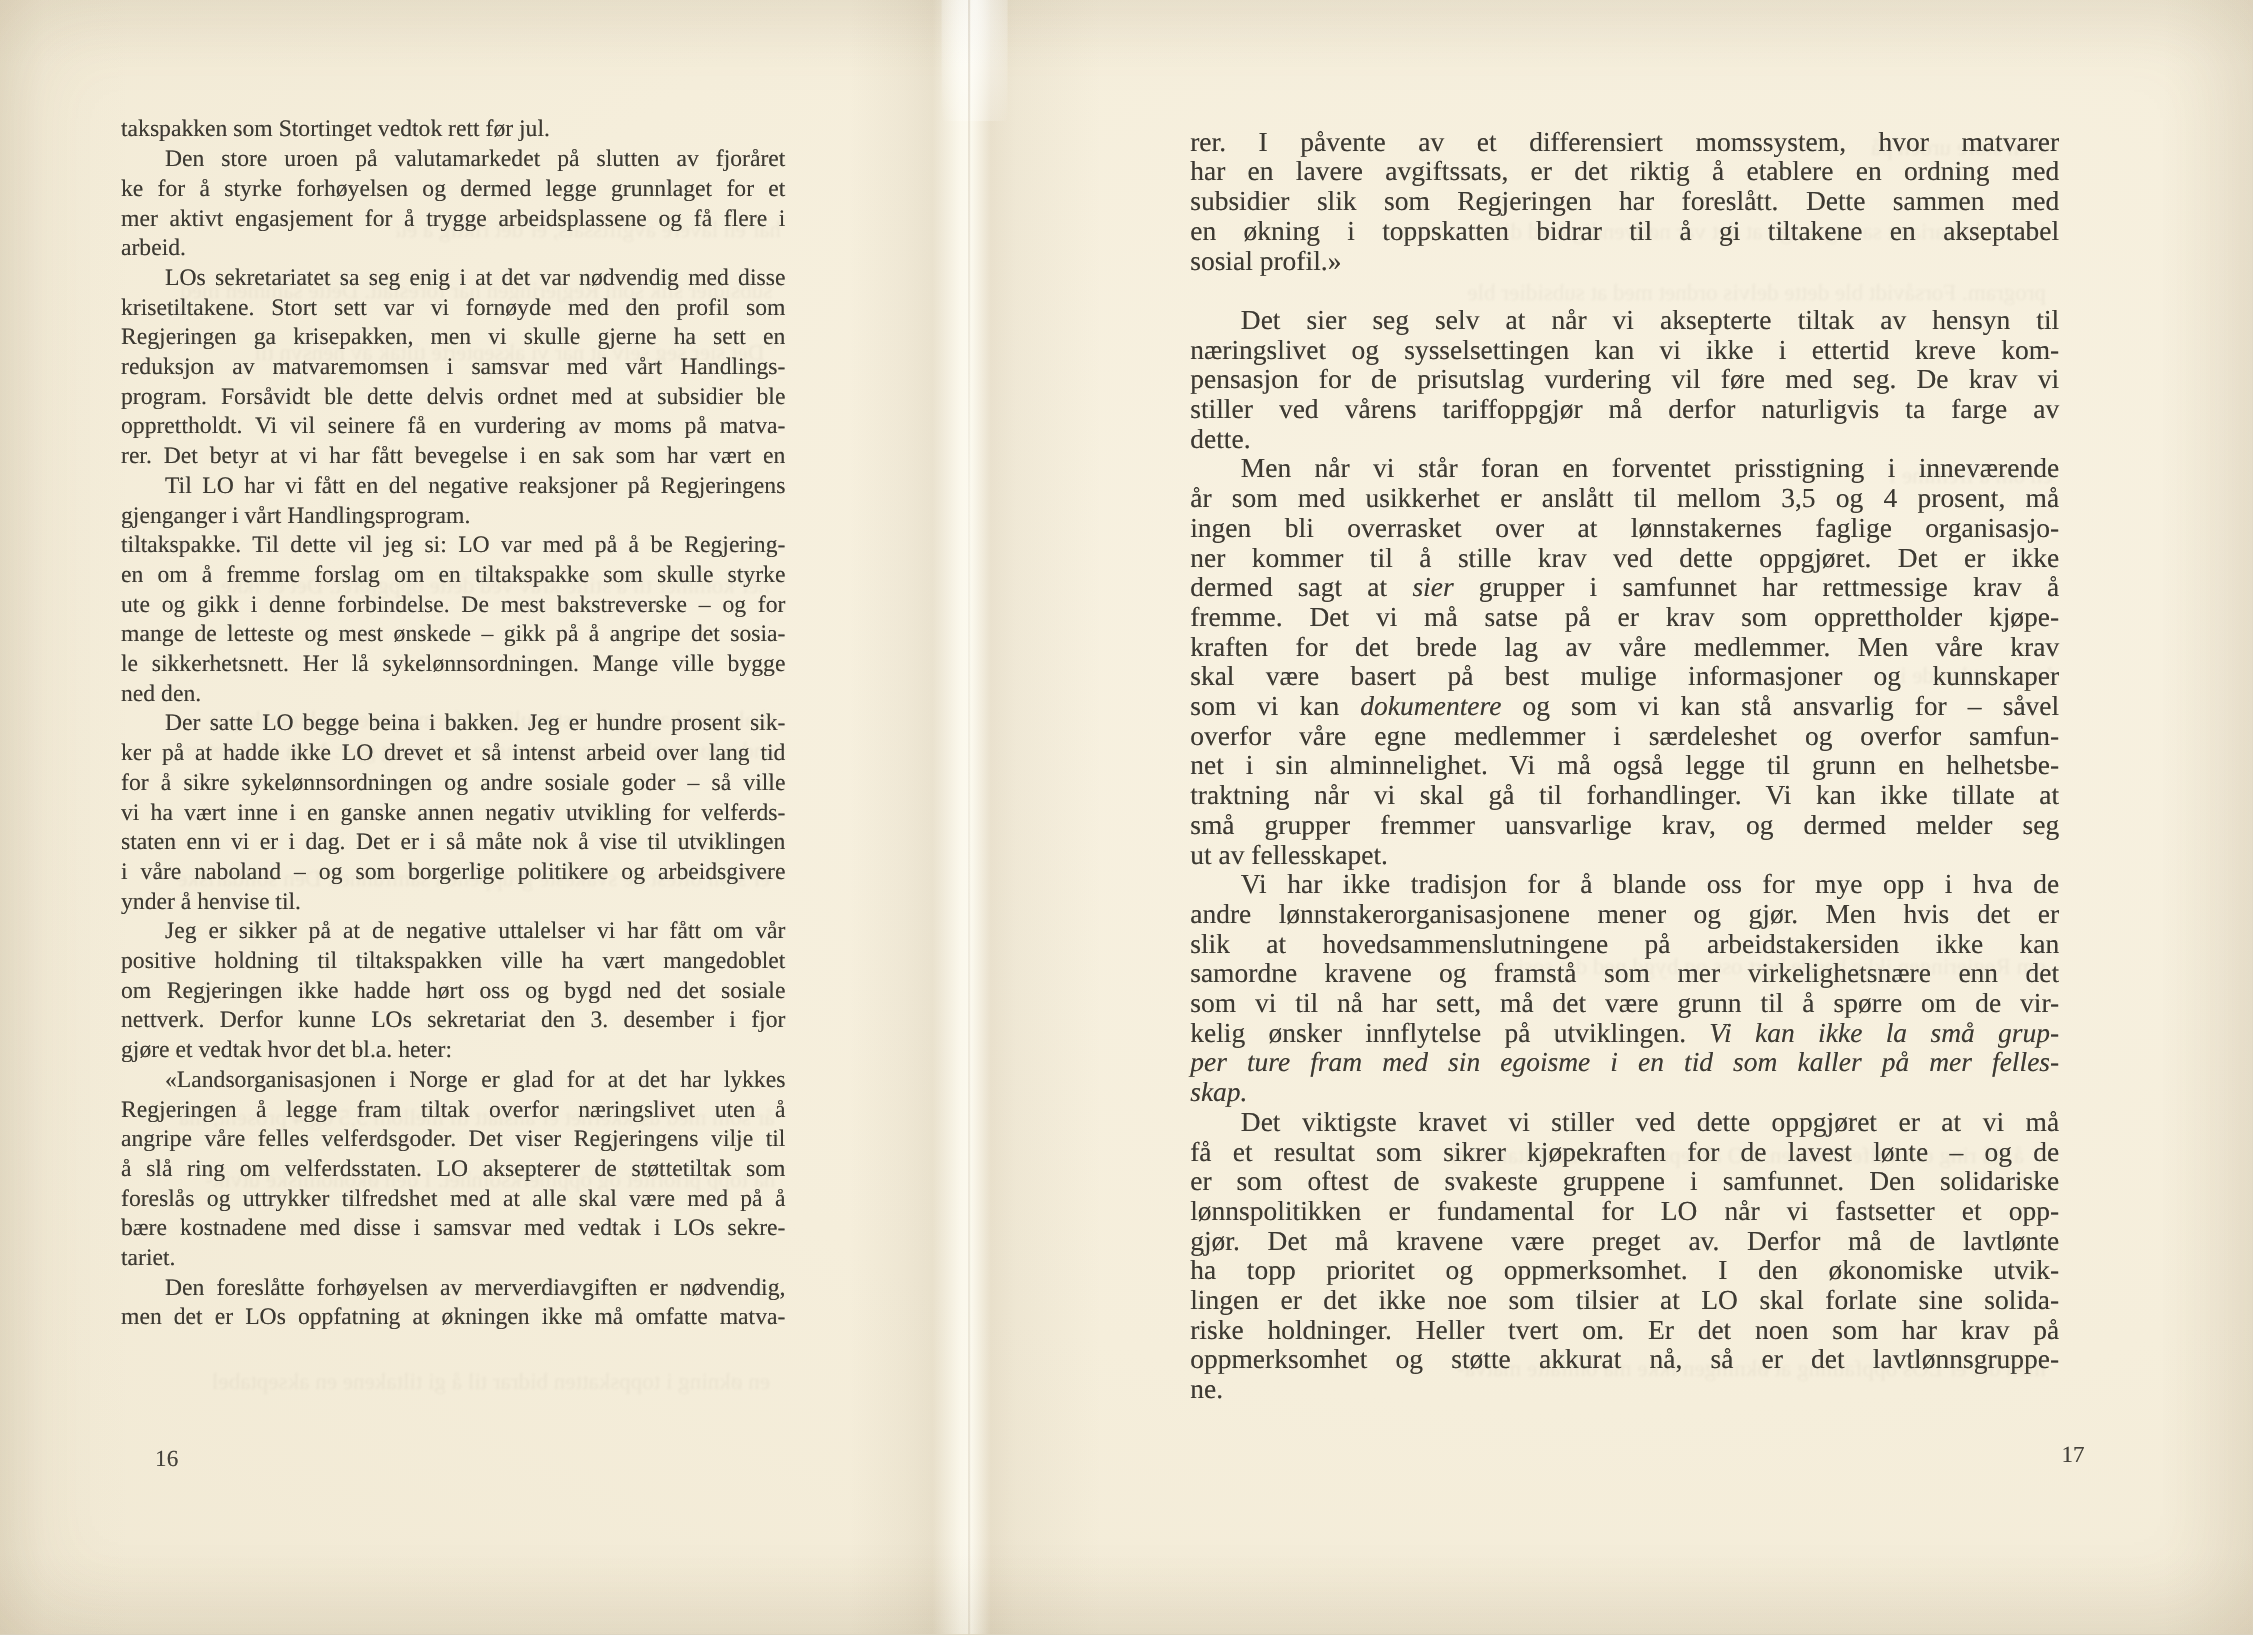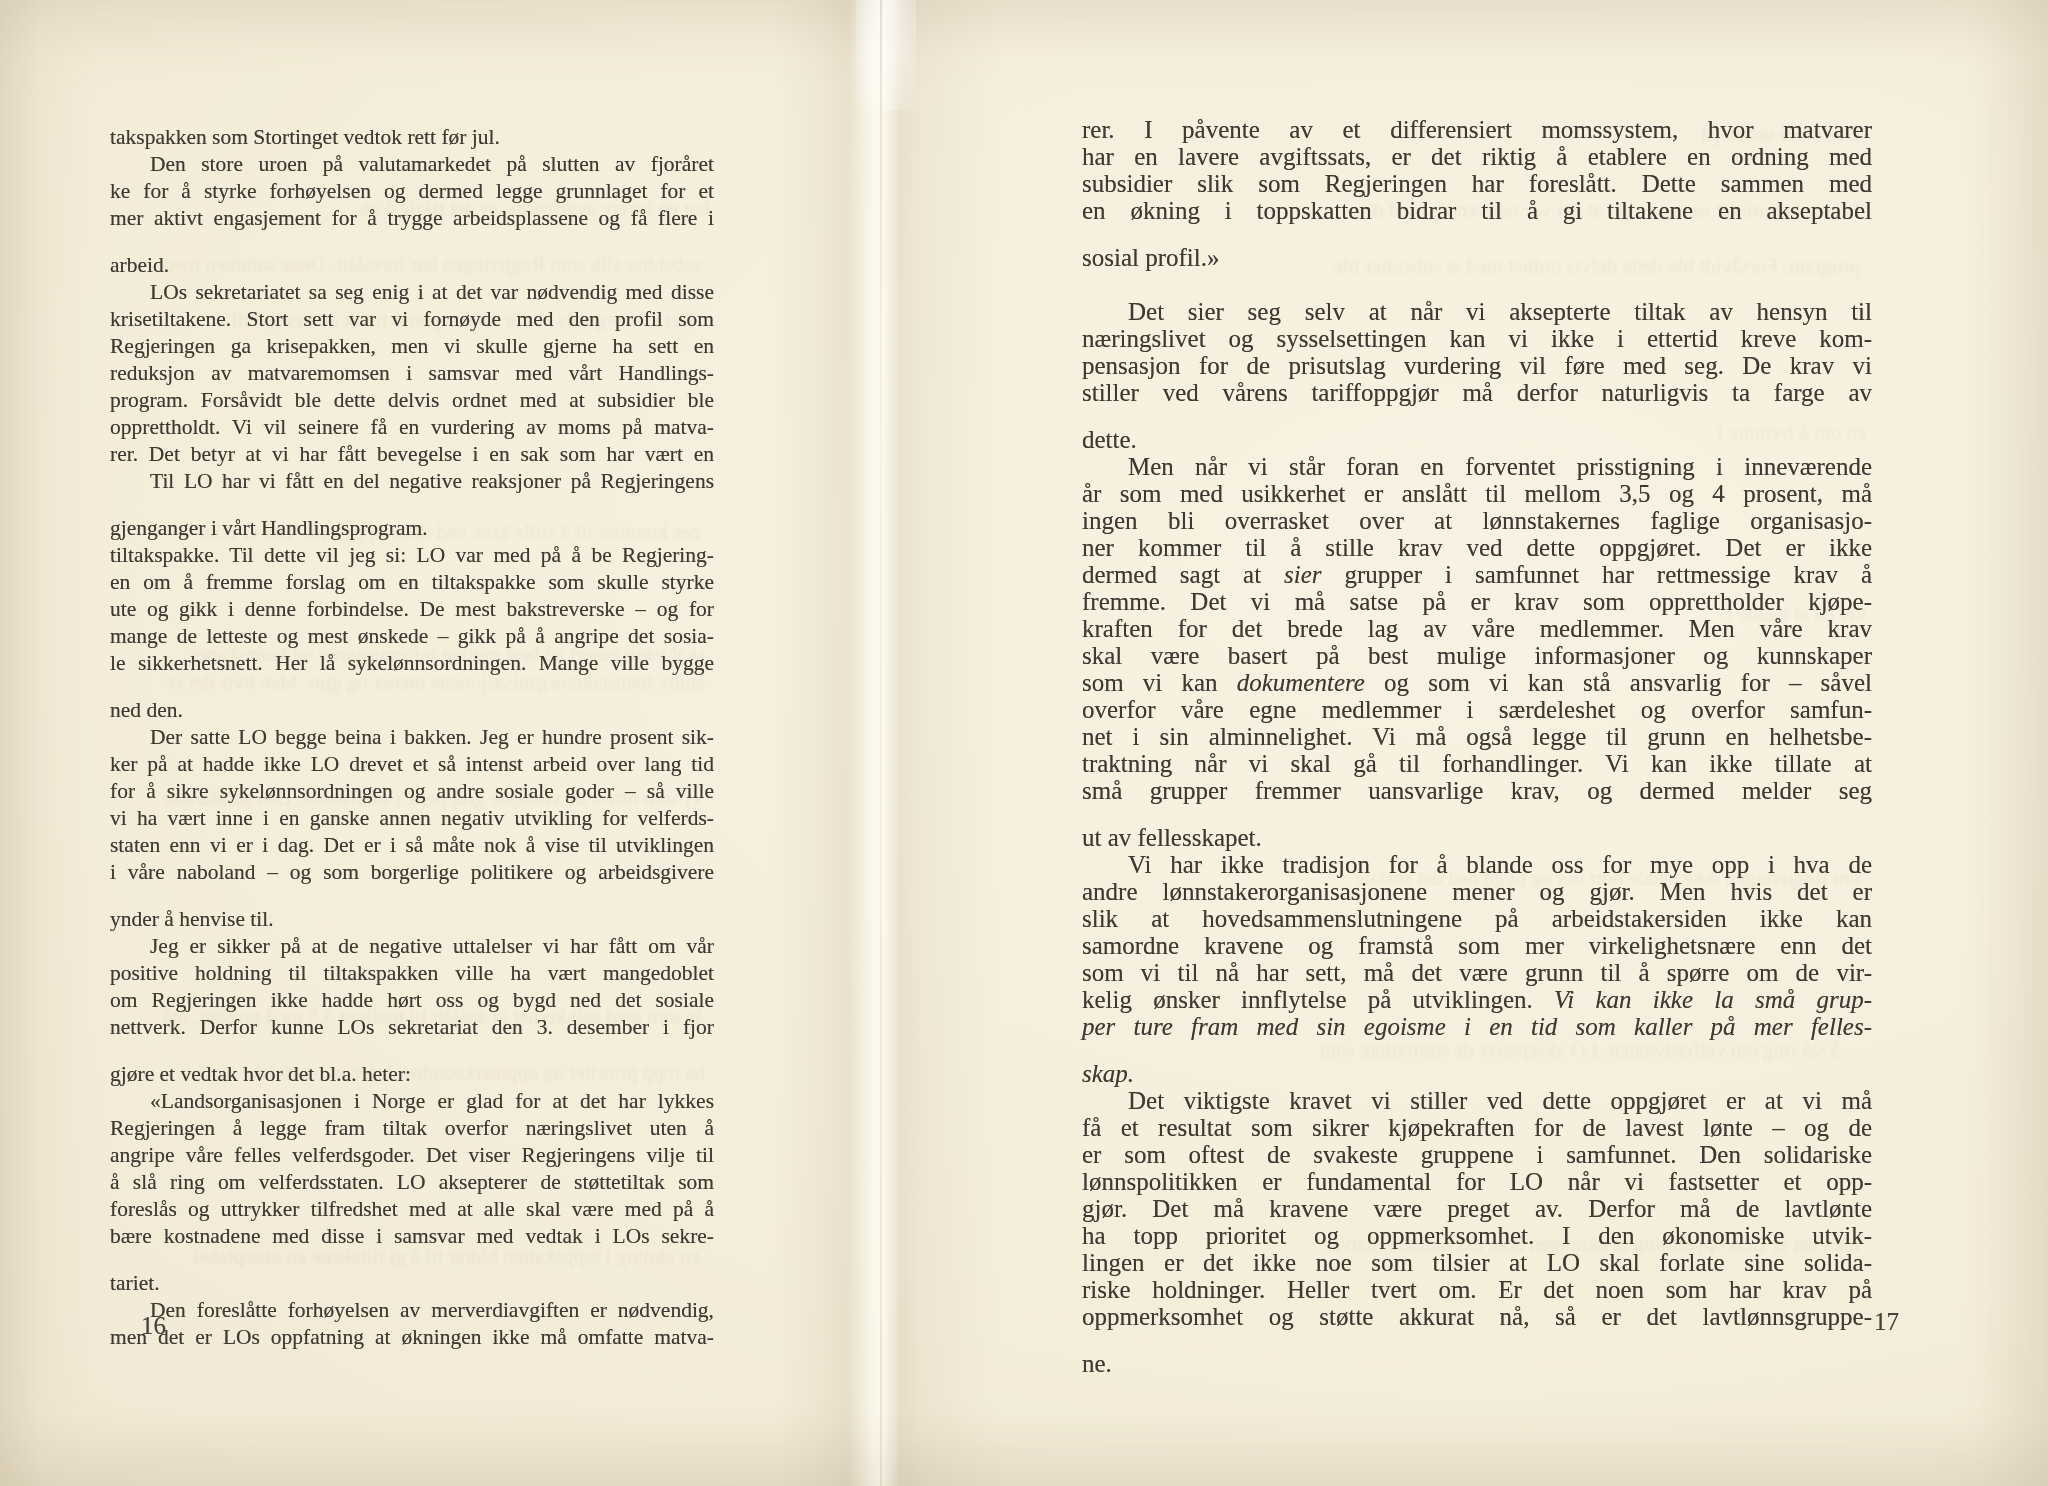--- a/index.html
+++ b/index.html
@@ -41,29 +41,29 @@
     content:"";position:absolute;left:84px;top:0;height:110px;width:60px;
     background:radial-gradient(ellipse at 50% 0%, rgba(255,255,252,0.9), rgba(255,255,252,0));
   }
   .textcol{position:absolute;color:#3d3a33;}
   .textcol .line{
     text-align:justify;
     text-align-last:justify;
     height:27px;line-height:27px;
     text-shadow:0 0 0.5px rgba(62,57,48,0.55);
   }
-  .textcol .line.last{text-align-last:left;margin-top:20px;}
+  .textcol .line.last{text-align-last:left;}
   .textcol .line i{font-style:italic;}
   .linegap{height:27px;}
   .col-left{top:104px;left:110px;width:604px;font-size:21.5px;}
   .col-left .line.first{text-indent:40px;}
   .col-right{top:116px;left:1082px;width:790px;font-size:25px;}
   .col-right .line.first{text-indent:46px;}
   .pagenum{
-    position:absolute;color:#45423b;font-size:25px;line-height:24px;
+    position:absolute;color:#45423b;font-size:21px;line-height:24px;
     text-shadow:0 0 0.5px rgba(62,57,48,0.5);
   }
   .pagenum-left{left:141px;top:1314px;}
   .pagenum-right{left:1874px;top:1310px;}
   .ghost-line{
     position:absolute;
     transform:scaleX(-1);
     color:#6e6452;opacity:0.065;
     filter:blur(1.1px);
     font-size:21px;line-height:24px;

